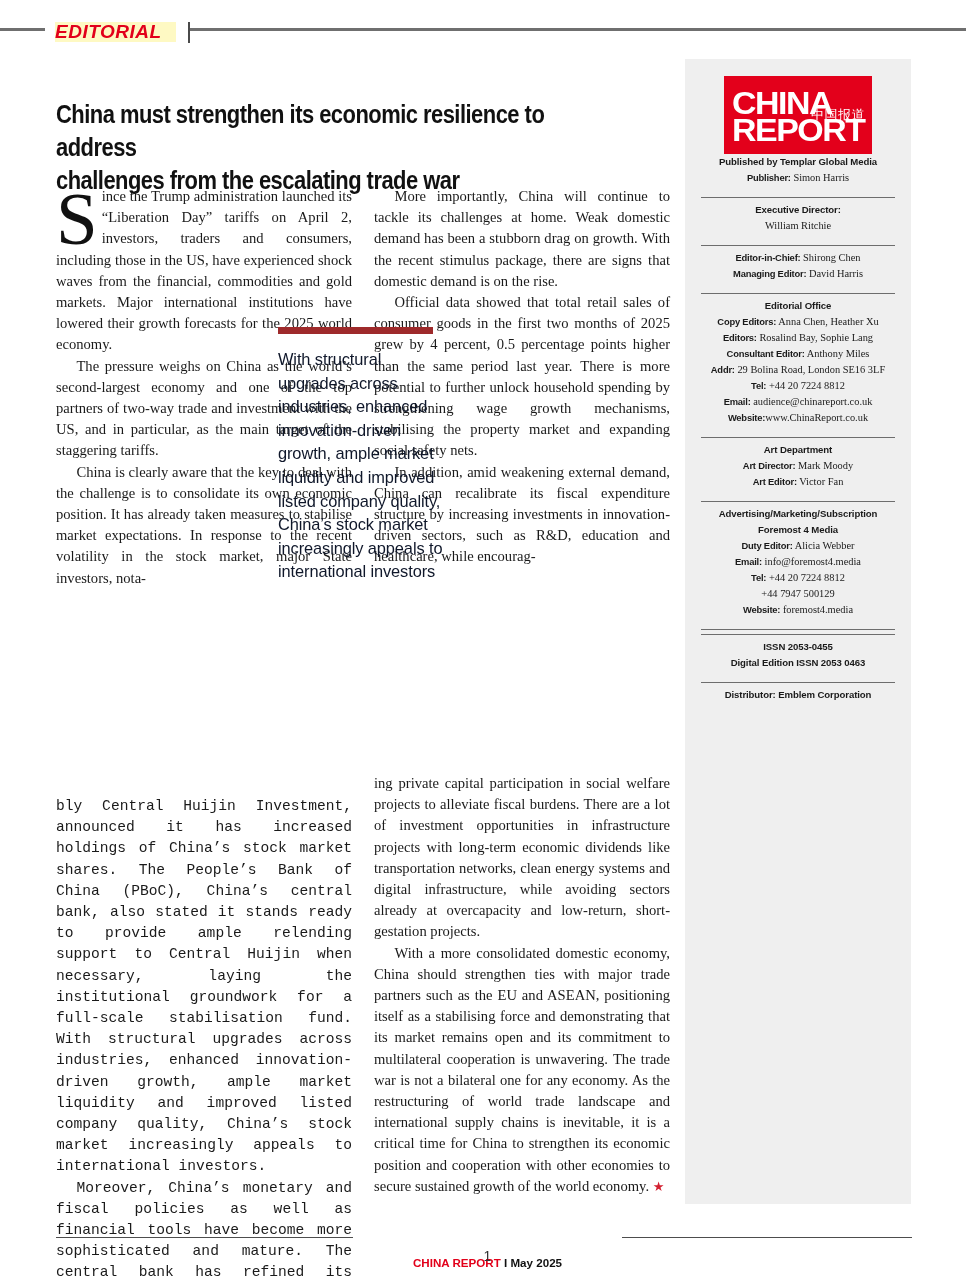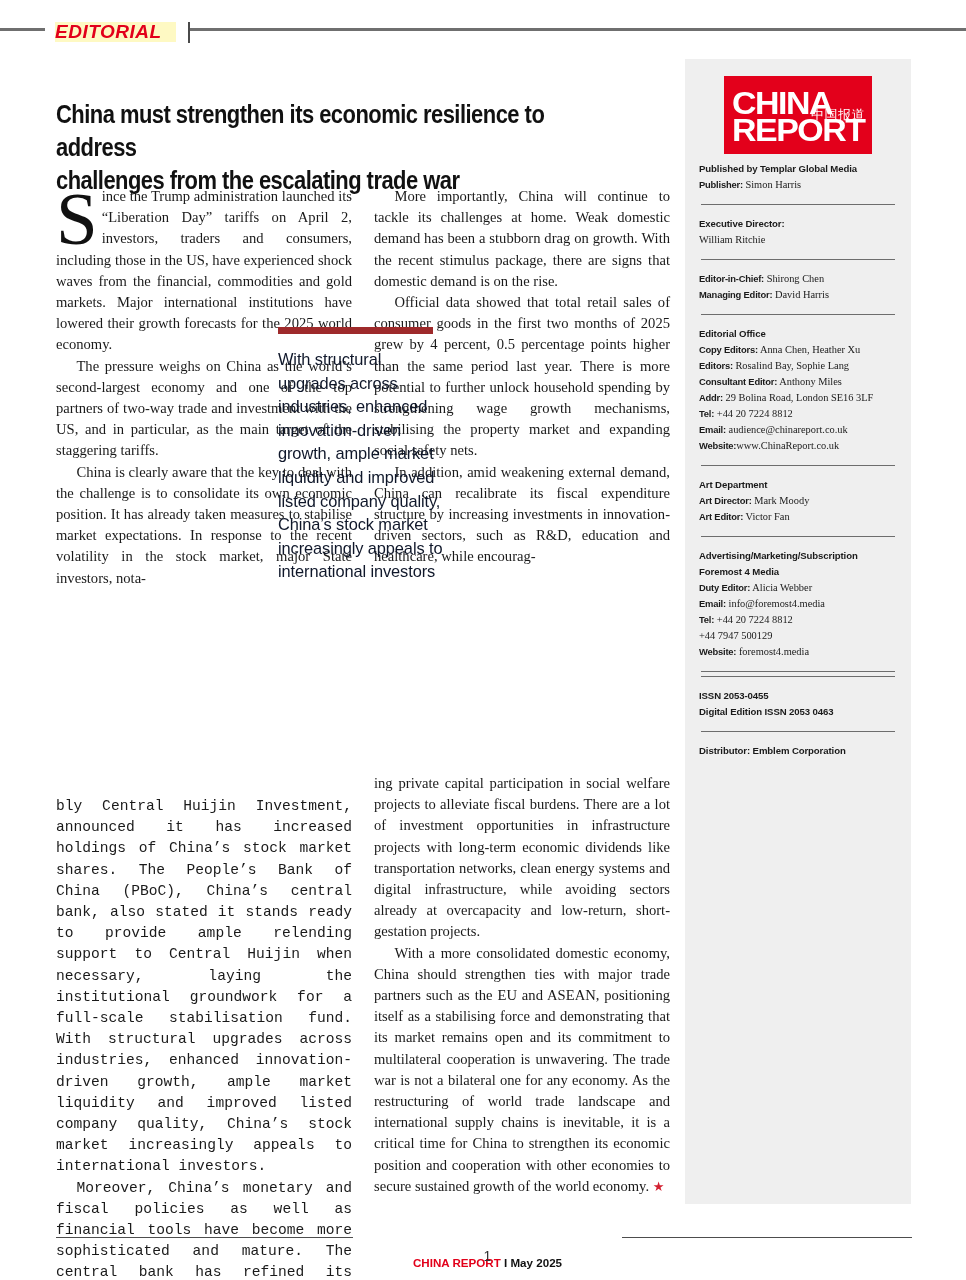--- a/index.html
+++ b/index.html
@@ -160,21 +160,21 @@
   .logo-l2 { top: 38px; }
   .logo-cn {
     position: absolute;
     right: 7px; top: 30px;
     color: #ffffff;
     font-family: "DejaVu Sans", sans-serif;
     font-size: 13px;
     letter-spacing: 0.5px;
   }
 
-  .mh-block { padding: 7px 0 7px 0; }
+  .mh-block { text-align: center; padding: 0 0 7px 0; }
   .mh-line {
     font-size: 10.4px;
     line-height: 16px;
     color: #1a1a1a;
     font-family: "Liberation Serif", serif;
   }
   .mh-line b {
     font-family: "Liberation Sans", sans-serif;
     font-weight: bold;
     font-size: 9.4px;

